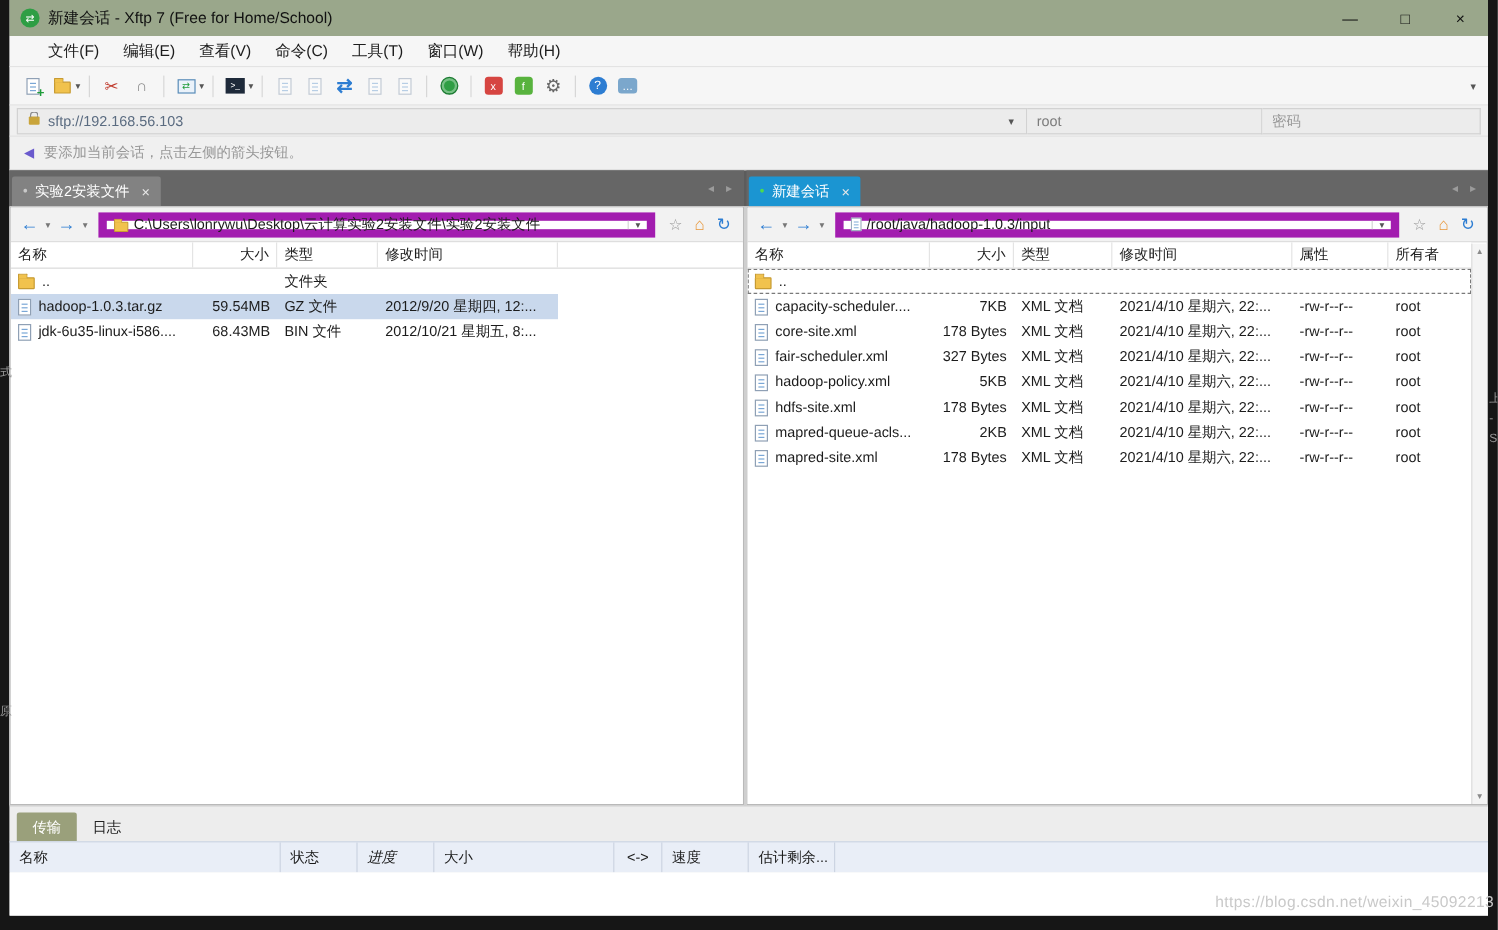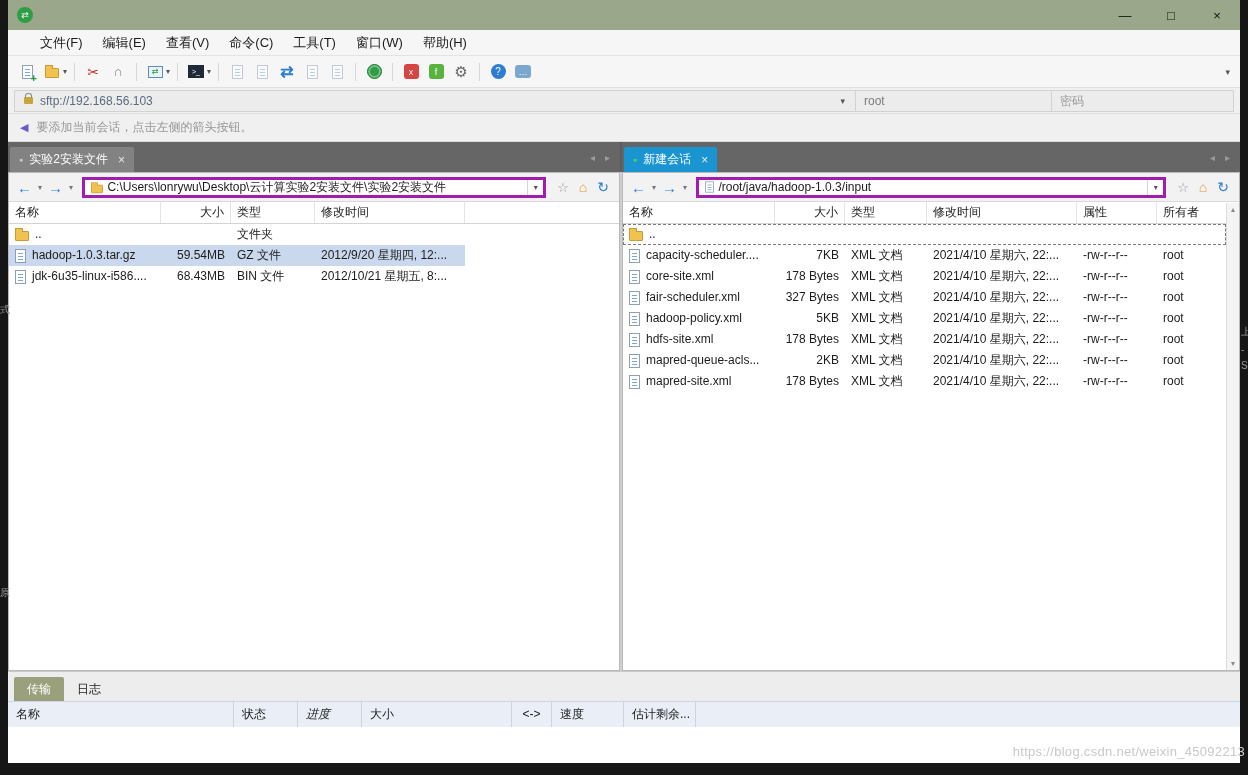--- a/index.html
+++ b/index.html
@@ -98,21 +98,21 @@
 
   
   .panes { flex:none; height:499px; display:flex; background:#cfcfcf; }
   .pane { background:#fff; display:flex; flex-direction:column; border:1px solid #b9b9b9; position:relative; }
   .pane-left { width:612px; margin-right:2px; }
   .pane-right { flex:1; }
   .nav-row { flex:none; height:29px; background:#f2f2f2; border-bottom:1px solid #d9d9d9;
              display:flex; align-items:center; padding:0 6px; gap:2px; }
   .nav-arrow { color:#2d7dd2; font-size:15px; font-weight:bold; padding:0 2px; }
   .nav-dd { color:#777; font-size:8px; padding:0 2px; }
-  .combo { flex:1; height:21px; background:#fff; border:3px solid #a21caf; display:flex; align-items:center;
+  .combo { flex:1; height:21px; background:#fff; border:7px solid #a21caf; display:flex; align-items:center;
            margin:0 5px; padding-left:5px; }
   .combo-text { flex:1; font-size:12px; color:#1c1c1c; white-space:nowrap; overflow:hidden; }
   .combo-btn { width:16px; height:100%; border-left:1px solid #d5d5d5; color:#555; font-size:8px;
                display:flex; align-items:center; justify-content:center; }
   .nav-ic { padding:0 4px; font-size:13px; }
   .ic-star { color:#999; }
   .ic-home { color:#e8973a; font-size:14px; }
   .ic-refresh { color:#2d7dd2; font-size:14px; }
 
   .hdr-row { flex:none; height:22px; display:flex; background:#fff; border-bottom:1px solid #d4d4d4; }
@@ -158,20 +158,21 @@
 </style>
 </head>
 <body>
 
 <div class="screen">
 
   <div class="window">
 
     <div class="titlebar">
       <span class="app-logo">⇄</span>
+      <span class="title-text">新建会话 - Xftp 7 (Free for Home/School)</span>
       <div class="win-controls">
         <span class="win-btn">—</span>
         <span class="win-btn">□</span>
         <span class="win-btn">×</span>
       </div>
     </div>
 
     <div class="menubar">
       <span class="menu-item">文件(F)</span>
       <span class="menu-item">编辑(E)</span>

